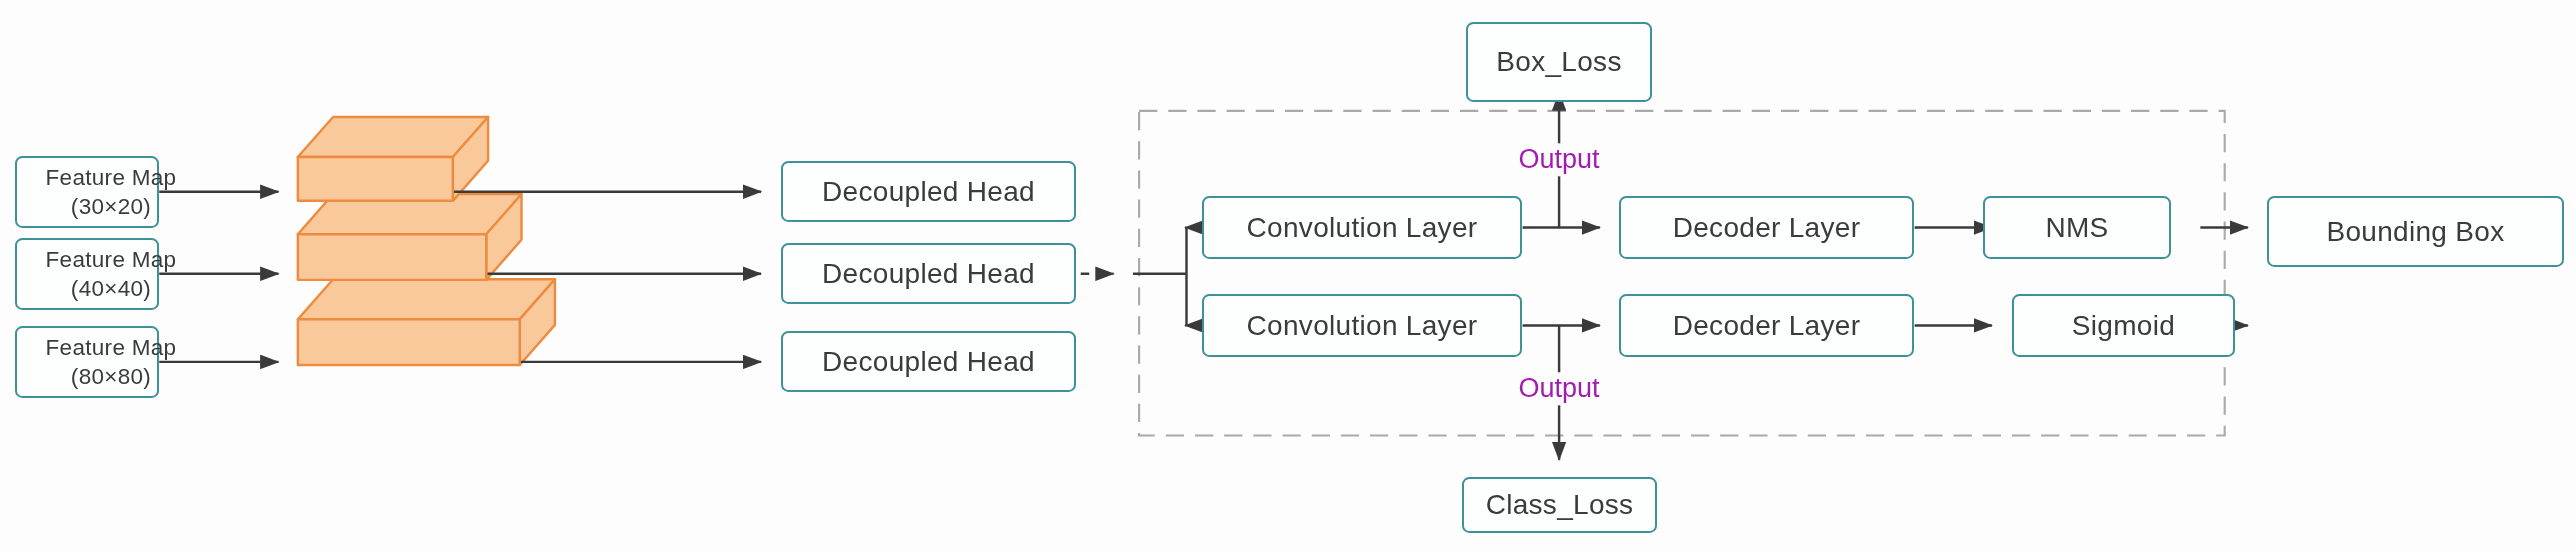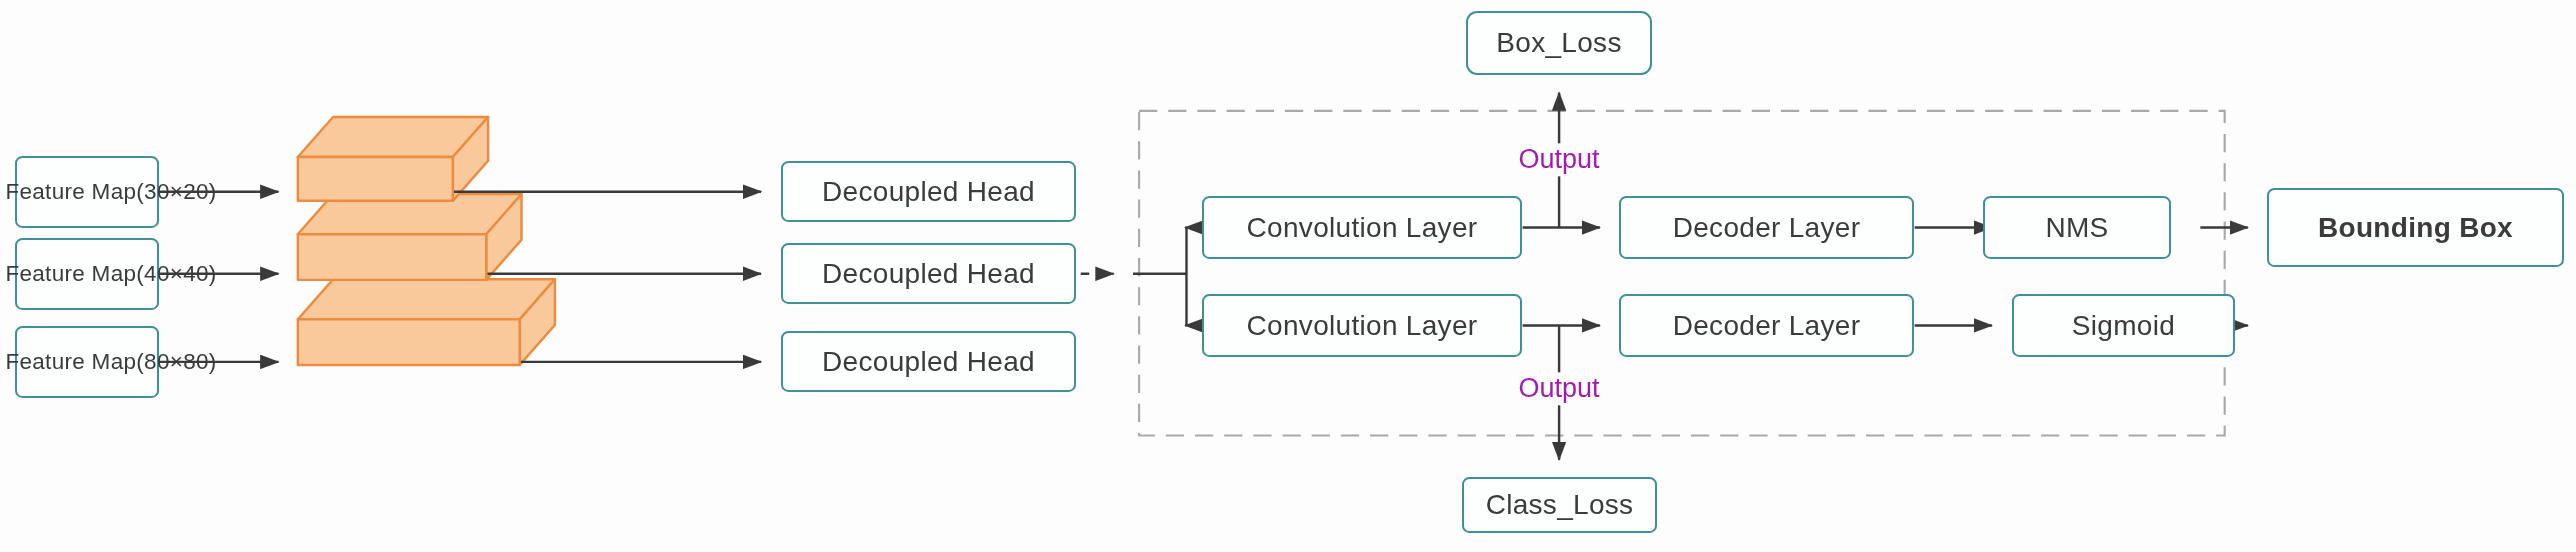--- a/index.html
+++ b/index.html
@@ -20,21 +20,21 @@
     color:#3b3b3b;
     display:flex;
     align-items:center;
     justify-content:center;
     text-align:center;
     font-size:28px;
     letter-spacing:0.3px;
     white-space:nowrap;
   }
   .node.small{
-    flex-direction:row;
+    flex-direction:column;
     font-size:22.5px;
     line-height:1.3;
     padding-left:48px;
   }
   .output-label{
     position:absolute;
     background:#fdfdfd;
     color:#a21caf;
     font-size:27px;
     padding:1.2px 6px;
@@ -117,22 +117,22 @@
     <span>(80×80)</span>
   </div>
 
   <div class="node" style="left:781px;top:161px;width:295px;height:61px;">Decoupled Head</div>
   <div class="node" style="left:781px;top:243px;width:295px;height:61px;">Decoupled Head</div>
   <div class="node" style="left:781px;top:331px;width:295px;height:61px;">Decoupled Head</div>
 
   <div class="node" style="left:1202px;top:196px;width:320px;height:63px;">Convolution Layer</div>
   <div class="node" style="left:1619px;top:196px;width:295px;height:63px;">Decoder Layer</div>
   <div class="node" style="left:1964px;top:196px;width:188px;height:63px;margin-left:19px;">NMS</div>
-  <div class="node" style="left:2267px;top:188px;width:297px;height:79px;font-weight:bold;">Bounding Box</div>
-  <div class="node" style="left:1466px;top:11px;width:186px;height:64px;border-radius:11px;">Box_Loss</div>
+  <div class="node" style="left:2267px;top:196px;width:297px;height:71px;">Bounding Box</div>
+  <div class="node" style="left:1466px;top:22px;width:186px;height:80px;">Box_Loss</div>
 
   <div class="node" style="left:1202px;top:294px;width:320px;height:63px;">Convolution Layer</div>
   <div class="node" style="left:1619px;top:294px;width:295px;height:63px;">Decoder Layer</div>
   <div class="node" style="left:2012px;top:294px;width:223px;height:63px;">Sigmoid</div>
   <div class="node" style="left:1462px;top:477px;width:195px;height:56px;">Class_Loss</div>
 
   <div class="output-label" style="left:1559px;top:160px;">Output</div>
   <div class="output-label" style="left:1559px;top:389px;">Output</div>
 
 </div>

